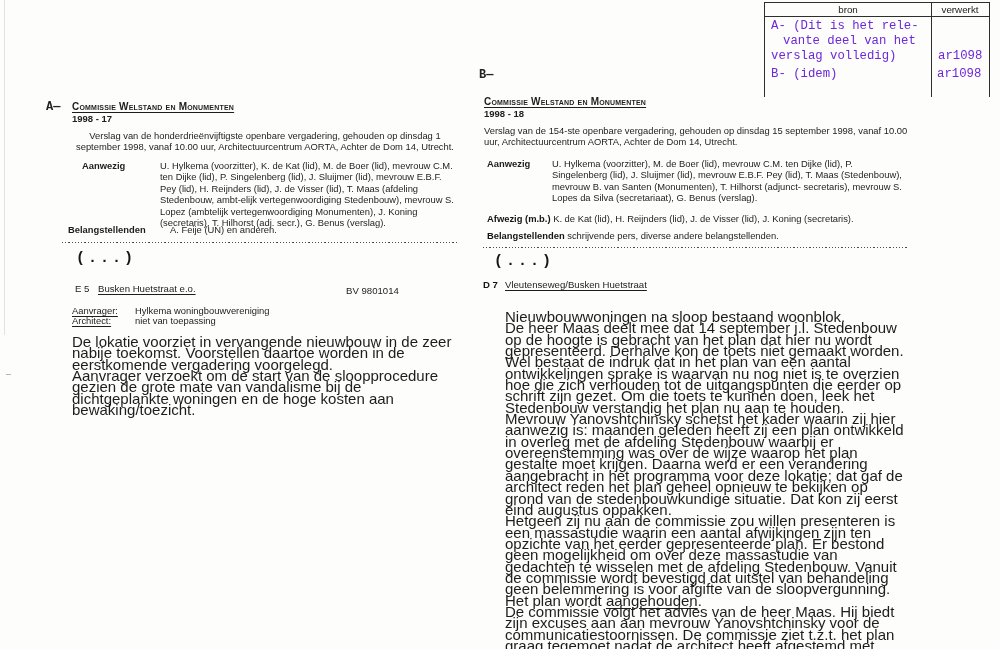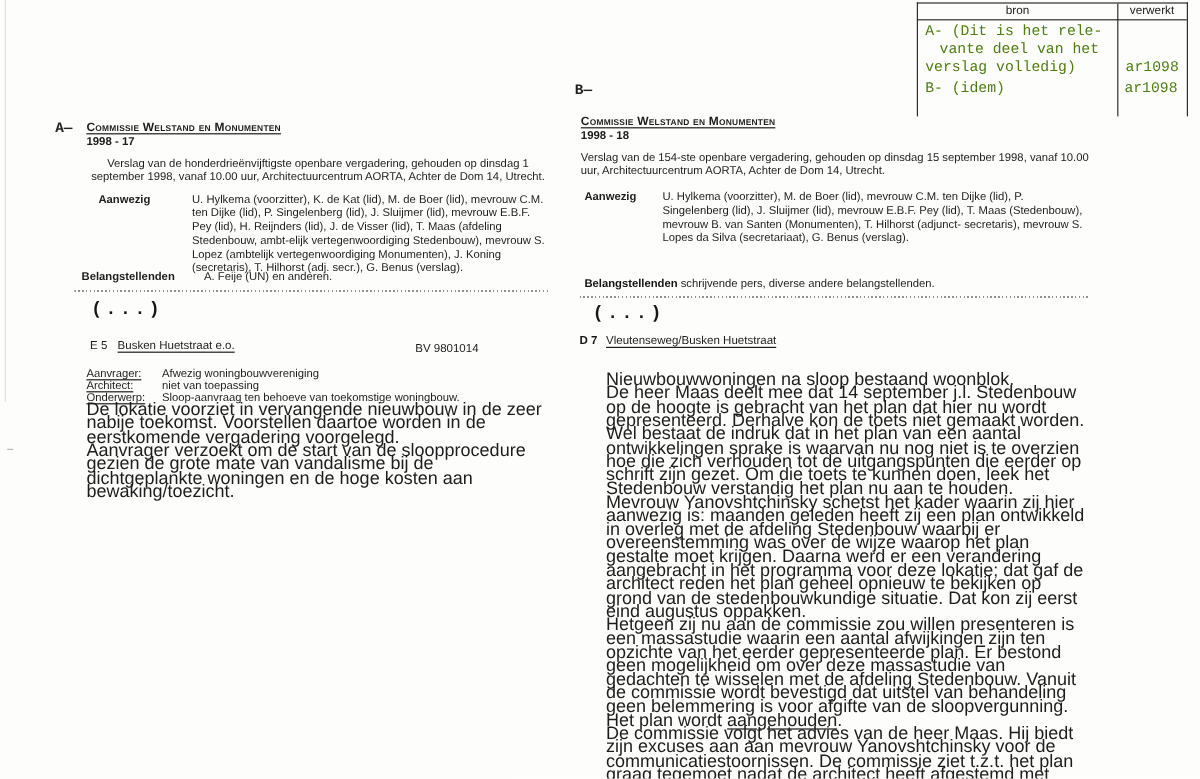--- a/index.html
+++ b/index.html
@@ -41,21 +41,21 @@
   .stamp-table {
     left:764px; top:2px; width:224px; height:94px;
     border-top:1px solid #2e2e2e; border-left:1px solid #2e2e2e; border-right:1px solid #2e2e2e;
   }
   .stamp-vline { position:absolute; left:166px; top:0; width:1px; height:94px; background:#2e2e2e; }
   .stamp-header { position:absolute; left:0; top:0; width:100%; height:13px;
     border-bottom:1px solid #2e2e2e; font-size:9.8px; color:#222; }
   .stamp-h-bron { position:absolute; left:0; top:1px; width:166px; text-align:center; }
   .stamp-h-verwerkt { position:absolute; left:167px; top:1px; width:56px; text-align:center; }
   .stamp-cell { font-family:"Liberation Mono","DejaVu Sans Mono",monospace;
-    font-size:12.3px; line-height:14.8px; color:#4d7c0f; white-space:pre; }
+    font-size:12.3px; line-height:14.8px; color:#6d28d9; white-space:pre; }
 
   .scan-edge { left:4px; top:0; width:1px; height:335px; background:#e2e2df; }
   .scan-dash { left:6px; top:374px; width:5px; height:1px; background:#b5b5b2; }
 </style>
 </head>
 <body>
 
 <div class="doc">
 
   <div class="abs scan-edge"></div>
@@ -91,45 +91,45 @@
   <div class="abs divider" style="left:62px; top:242px; width:396px;"></div>
 
   <div class="abs ellipsis" style="left:76px; top:250px;">(...)</div>
 
   <div class="abs item-code" style="left:75px; top:283px;">E 5</div>
   <div class="abs item-title u" style="left:98px; top:283px;">Busken Huetstraat e.o.</div>
   <div class="abs item-ref" style="left:346px; top:285px;">BV 9801014</div>
 
   <div class="abs" style="left:72px; top:306px; width:388px;">
     <div class="field-row">
-      <span class="field-label u" style="width:63px;">Aanvrager:</span><span>Afwezig woningbouwvereniging</span>
+      <span class="field-label u" style="width:63px;">Aanvrager:</span><span>Hylkema woningbouwvereniging</span>
     </div>
     <div class="field-row">
       <span class="field-label u" style="width:63px;">Architect:</span><span>niet van toepassing</span>
-    </div>
-    <div class="field-row">
-      <span class="field-label u" style="width:63px;">Onderwerp:</span><span>Sloop-aanvraag ten behoeve van toekomstige woningbouw.</span>
     </div>
   </div>
 
   <div class="abs body-text" style="left:72px; top:336px; width:388px;">
     <p>De lokatie voorziet in vervangende nieuwbouw in de zeer nabije toekomst. Voorstellen daartoe worden in de eerstkomende vergadering voorgelegd.</p>
     <p>Aanvrager verzoekt om de start van de sloopprocedure gezien de grote mate van vandalisme bij de dichtgeplankte woningen en de hoge kosten aan bewaking/toezicht.</p>
   </div>
 
   <div class="abs marker" style="left:479px; top:68px;">B—</div>
 
   <div class="abs committee-title sc u" style="left:484px; top:96px;">Commissie Welstand en Monumenten</div>
   <div class="abs report-number" style="left:484px; top:107px;">1998 - 18</div>
 
   <div class="abs intro" style="left:484px; top:125px; width:424px;">Verslag van de 154-ste openbare vergadering, gehouden op dinsdag 15 september 1998, vanaf 10.00 uur, Architectuurcentrum AORTA, Achter de Dom 14, Utrecht.</div>
 
   <div class="abs att-label" style="left:487px; top:158px;">Aanwezig</div>
   <div class="abs att-value" style="left:552px; top:158px; width:357px;">U. Hylkema (voorzitter), M. de Boer (lid), mevrouw C.M. ten Dijke (lid), P. Singelenberg (lid), J. Sluijmer (lid), mevrouw E.B.F. Pey (lid), T. Maas (Stedenbouw), mevrouw B. van Santen (Monumenten), T. Hilhorst (adjunct- secretaris), mevrouw S. Lopes da Silva (secretariaat), G. Benus (verslag).</div>
 
+  <div class="abs inline-line" style="left:487px; top:213px; width:421px;">
+    <span class="b">Afwezig (m.b.)</span><span> K. de Kat (lid), H. Reijnders (lid), J. de Visser (lid), J. Koning (secretaris).</span>
+  </div>
 
   <div class="abs inline-line" style="left:487px; top:230px; width:421px;">
     <span class="b">Belangstellenden</span><span> schrijvende pers, diverse andere belangstellenden.</span>
   </div>
 
   <div class="abs divider" style="left:483px; top:247px; width:425px;"></div>
 
   <div class="abs ellipsis" style="left:494px; top:253px;">(...)</div>
 
   <div class="abs item-code b" style="left:483px; top:279px;">D 7</div>

